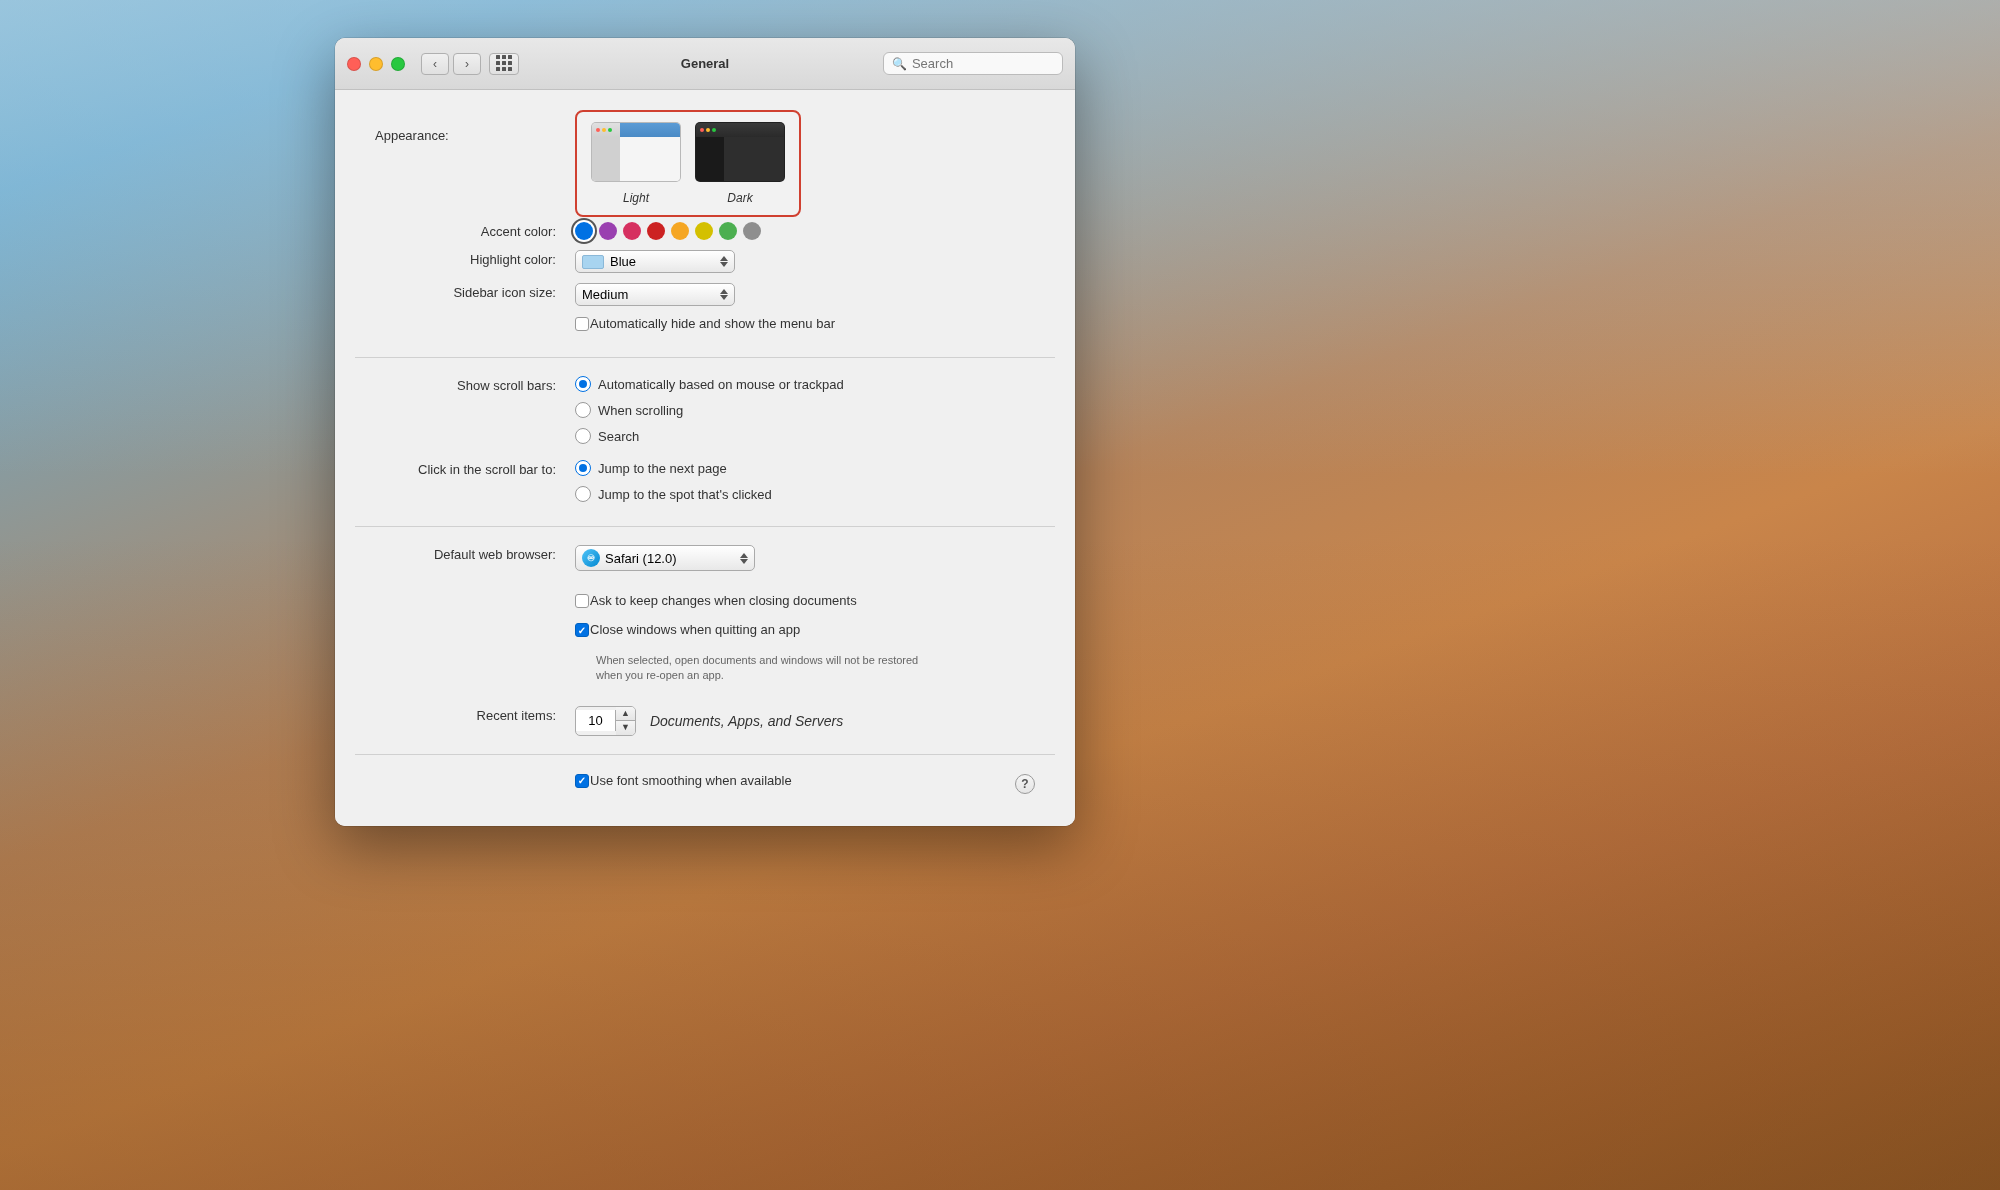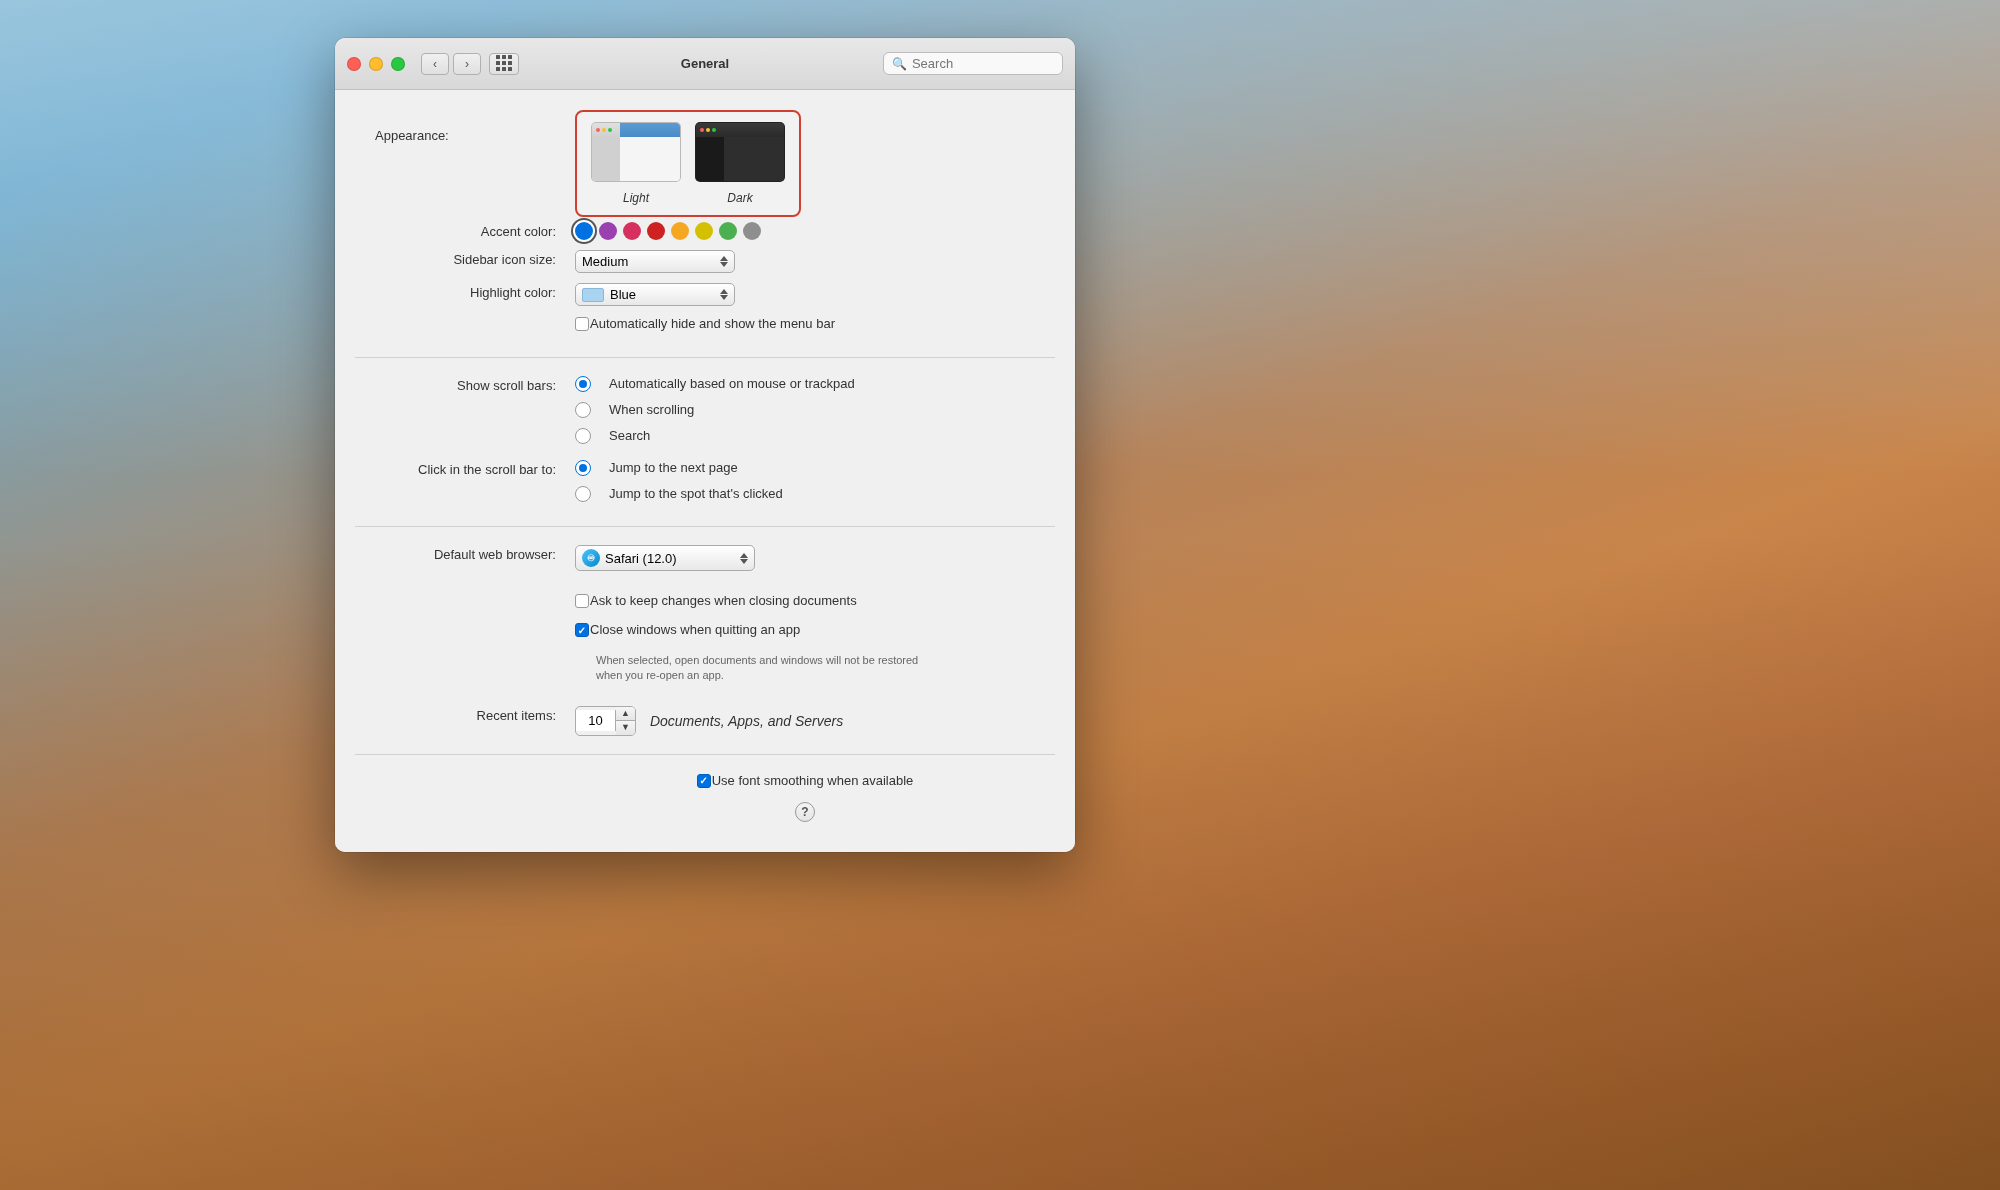--- a/index.html
+++ b/index.html
@@ -357,21 +357,22 @@
     .checkbox.checked::after {
       content: '✓';
       color: white;
       font-size: 10px;
       font-weight: bold;
     }
 
     
     .radio-row {
       display: flex;
-      gap: 18px;
+      align-items: center;
+      gap: 7px;
       font-size: 13px;
       color: #333;
       margin-bottom: 6px;
       cursor: pointer;
     }
 
     .radio {
       width: 16px;
       height: 16px;
       border-radius: 50%;
@@ -598,47 +599,47 @@
           <div class="accent-dot" style="background:#d63060;"></div>
           <div class="accent-dot" style="background:#cc2222;"></div>
           <div class="accent-dot" style="background:#f5a623;"></div>
           <div class="accent-dot" style="background:#d4c000;"></div>
           <div class="accent-dot" style="background:#4caf50;"></div>
           <div class="accent-dot" style="background:#8e8e8e;"></div>
         </div>
       </div>
 
       <div class="setting-row">
-        <div class="setting-label">Sidebar icon size:</div>
-        <div class="setting-control">
-          <div class="dropdown" style="width:160px;">
-            <span>Medium</span>
-            <div class="dropdown-arrow">
-              <div class="arrow-up"></div>
-              <div class="arrow-down"></div>
-            </div>
-          </div>
-        </div>
-      </div>
-
-      <div class="setting-row">
         <div class="setting-label">Highlight color:</div>
         <div class="setting-control">
           <div class="dropdown" style="width:160px;">
             <div class="dropdown-color-swatch"></div>
             <span>Blue</span>
             <div class="dropdown-arrow">
               <div class="arrow-up"></div>
               <div class="arrow-down"></div>
             </div>
           </div>
         </div>
       </div>
 
       <div class="setting-row">
+        <div class="setting-label">Sidebar icon size:</div>
+        <div class="setting-control">
+          <div class="dropdown" style="width:160px;">
+            <span>Medium</span>
+            <div class="dropdown-arrow">
+              <div class="arrow-up"></div>
+              <div class="arrow-down"></div>
+            </div>
+          </div>
+        </div>
+      </div>
+
+      <div class="setting-row">
         <div class="setting-label"></div>
         <div class="setting-control">
           <div class="checkbox-row">
             <div class="checkbox"></div>
             <span>Automatically hide and show the menu bar</span>
           </div>
         </div>
       </div>
     </div>
 
@@ -731,21 +732,21 @@
           <span style="font-size:14px;color:#333;margin-left:8px;font-style:italic;">Documents, Apps, and Servers</span>
         </div>
       </div>
     </div>
 
     <div class="divider"></div>
 
     <div class="section">
       <div class="setting-row">
         <div class="setting-label"></div>
-        <div class="setting-control" style="justify-content:space-between;flex-direction:column;">
+        <div class="setting-control" style="justify-content:space-between;">
           <div class="checkbox-row">
             <div class="checkbox checked"></div>
             <span>Use font smoothing when available</span>
           </div>
           <div class="help-btn">?</div>
         </div>
       </div>
     </div>
 
   </div>

